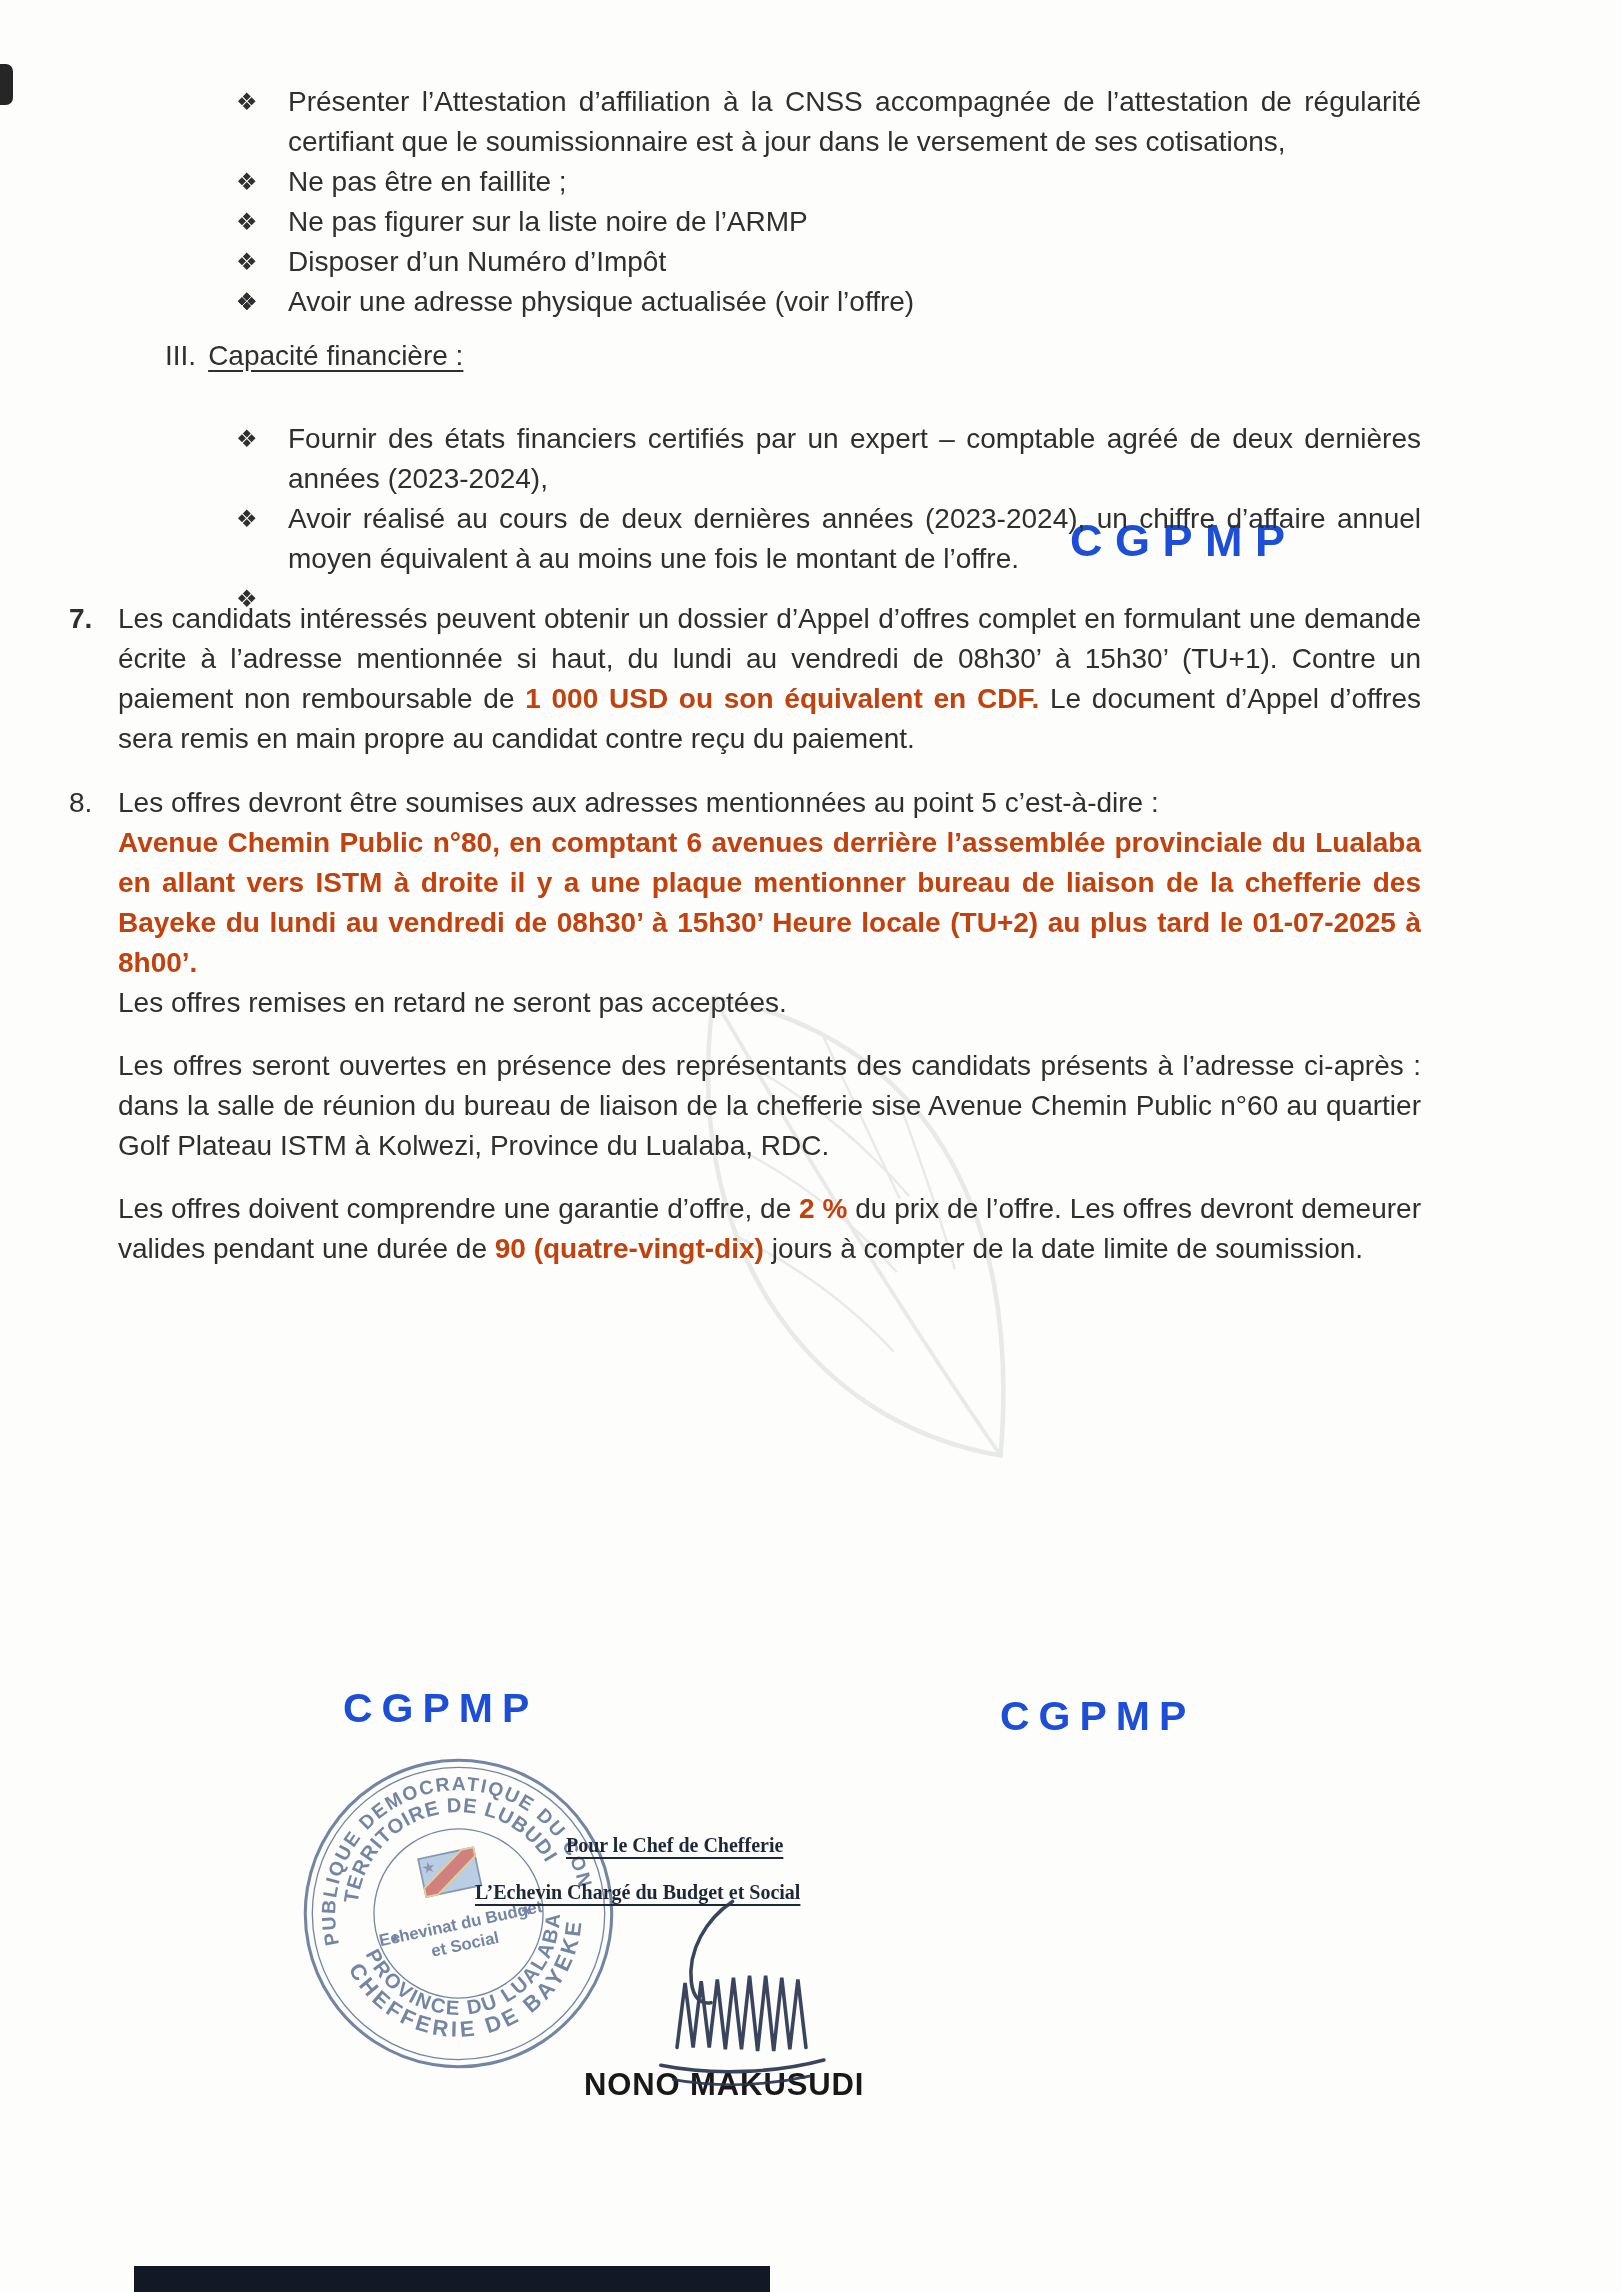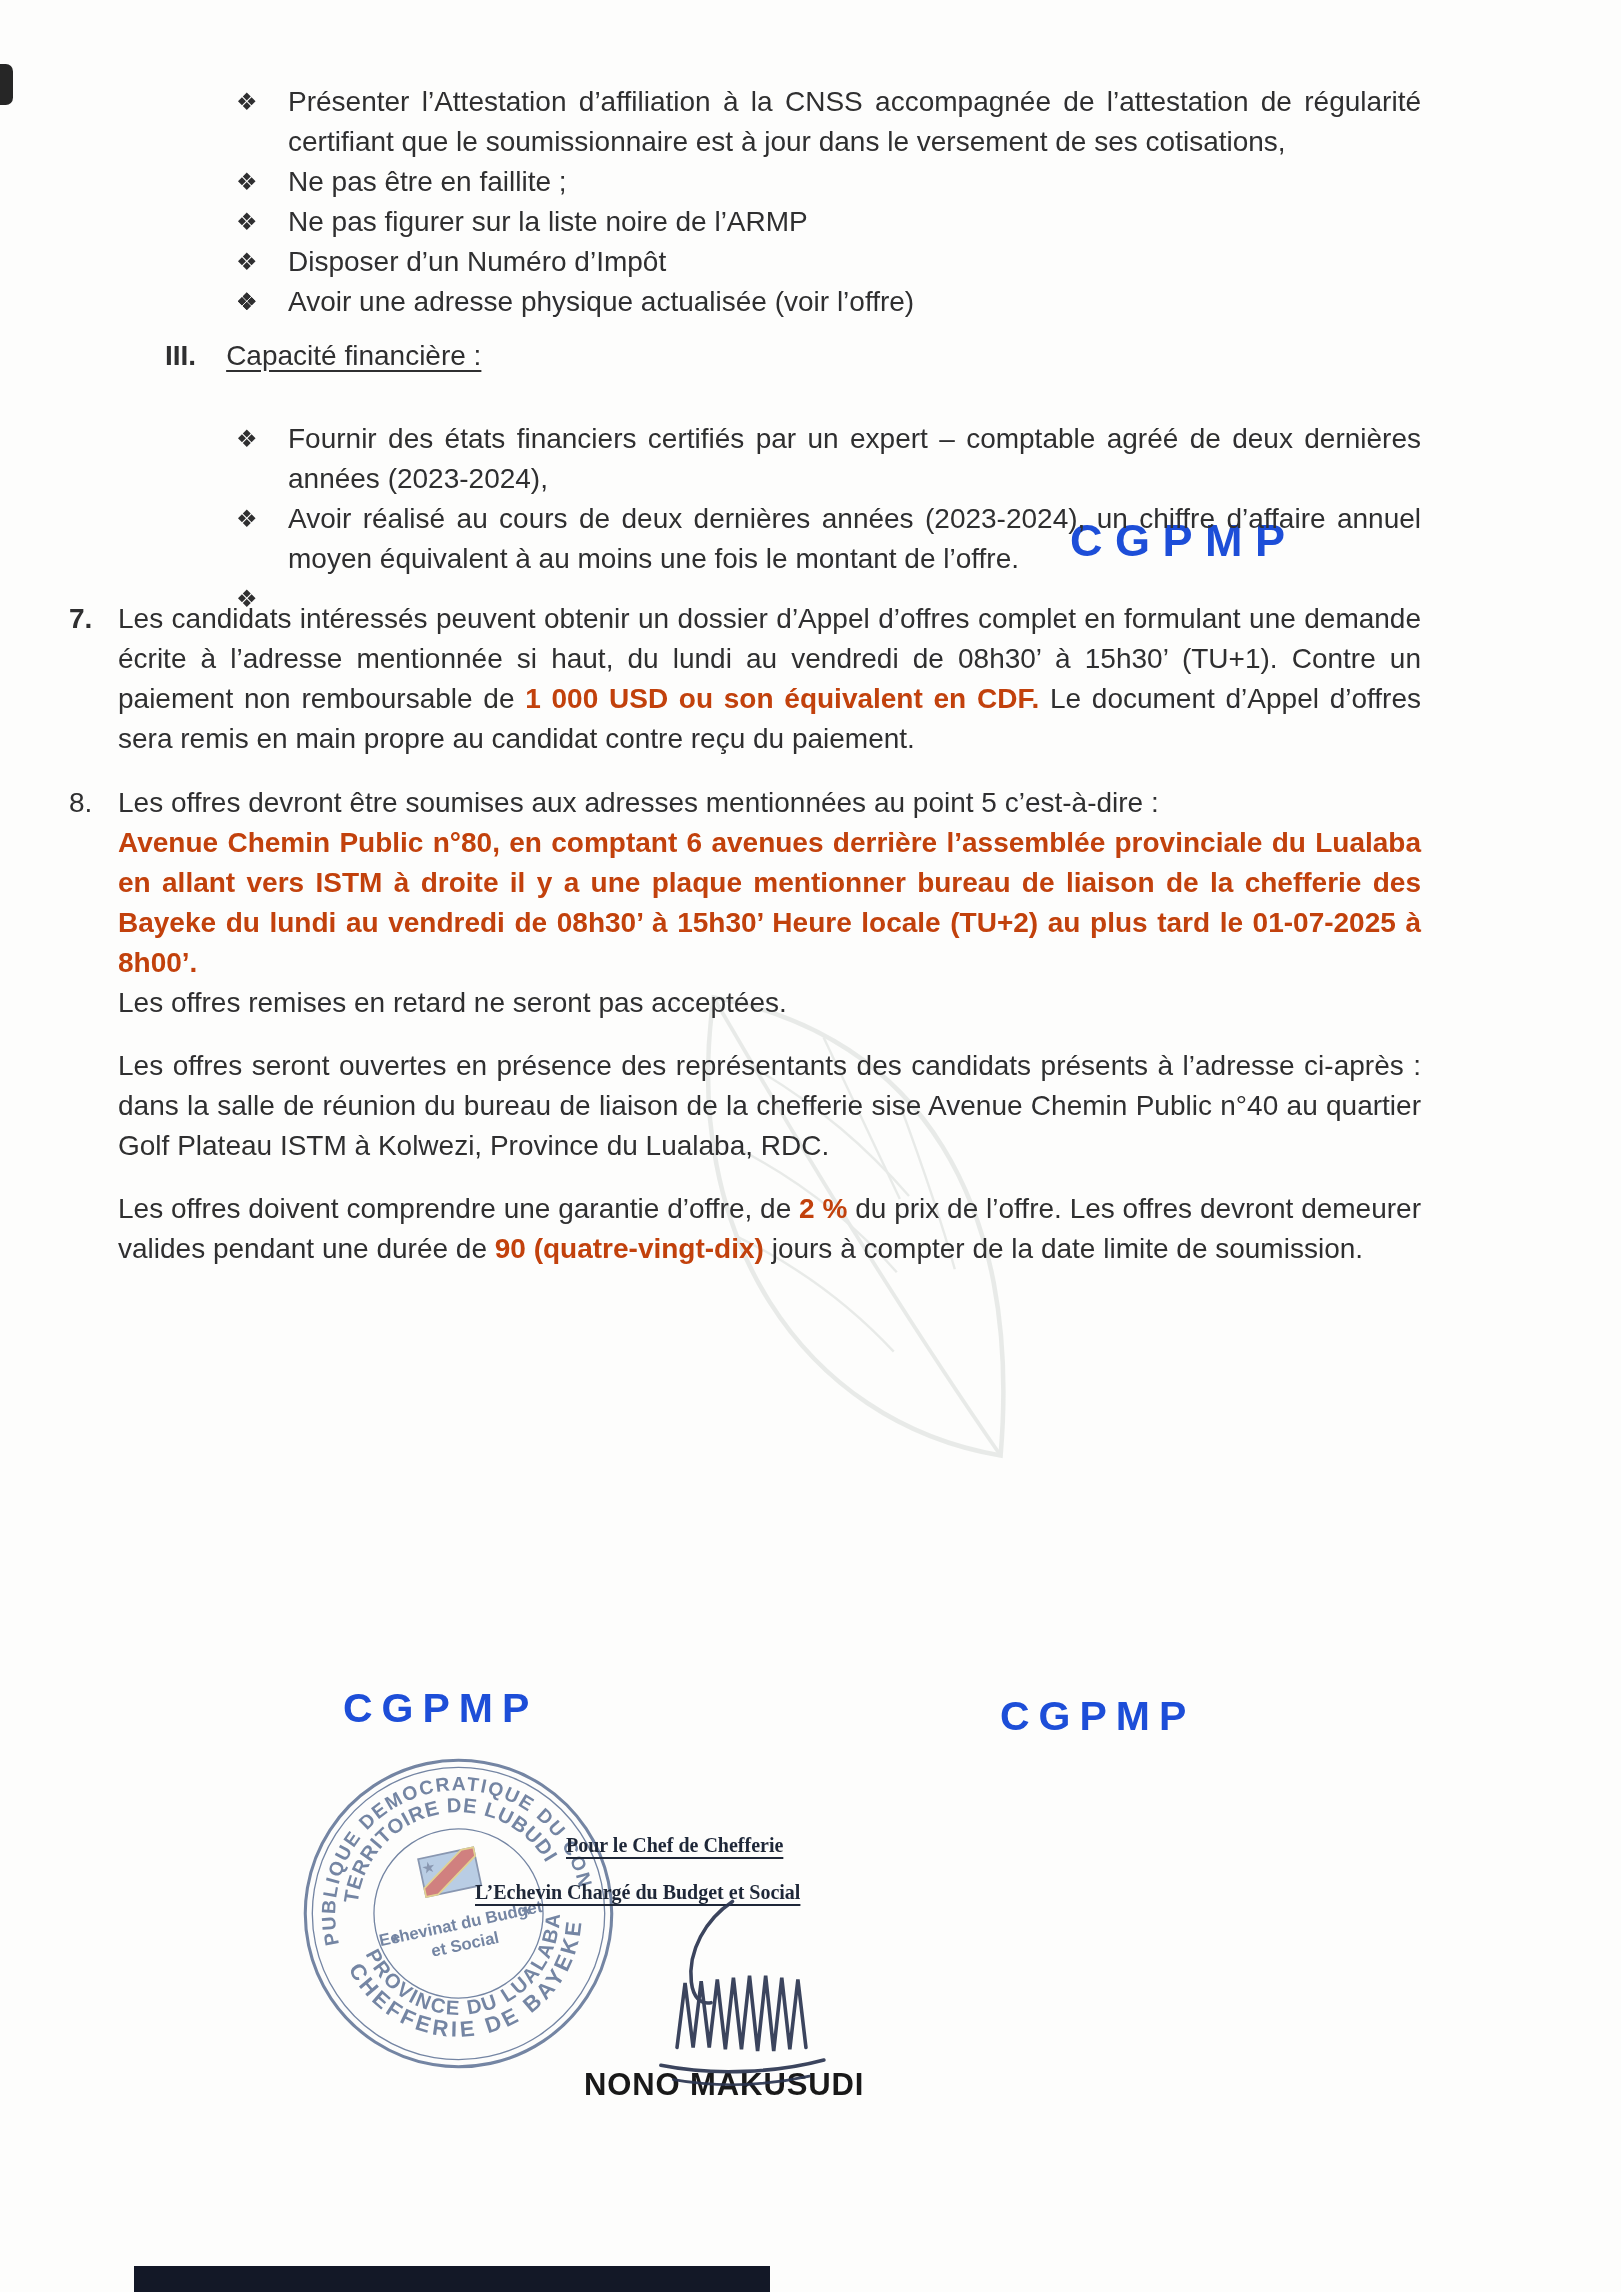--- a/index.html
+++ b/index.html
@@ -11,21 +11,21 @@
   }
   
   .doc {
     position:absolute; left:69px; top:82px; width:1352px;
     font-size:28px; line-height:40px; text-align:justify; z-index:2;
   }
   ul.b { list-style:none; margin-left:167px; }
   ul.b li { position:relative; padding-left:52px; }
   ul.b li .glyph { position:absolute; left:0; top:0; font-size:24px; }
   .h3 { margin-top:14.3px; margin-left:96px; text-align:left; }
-  .h3 .hnum { margin-right:30px;font-weight:bold; }
+  .h3 .hnum { margin-right:12px; }
   .h3 .u { text-decoration:underline; text-underline-offset:4.5px; }
   ul.list2 { margin-top:43px; }
   .numbered { position:relative; padding-left:49px; }
   .numbered .num { position:absolute; left:0; top:0; }
   .n7 { margin-top:19.7px; }
   .n8 { margin-top:24px; }
   .para { margin-left:49px; margin-top:23px; }
   b, .bold { font-weight:bold; color:#c2410c; }
   .numbold { font-weight:bold; }
   
@@ -120,21 +120,21 @@
       <span>Les candidats intéressés peuvent obtenir un dossier d’Appel d’offres complet en formulant une demande écrite à l’adresse mentionnée si haut, du lundi au vendredi de 08h30’ à 15h30’ (TU+1). Contre un paiement non remboursable de </span><b>1 000 USD ou son équivalent en CDF.</b><span> Le document d’Appel d’offres sera remis en main propre au candidat contre reçu du paiement.</span>
     </div>
 
     <div class="numbered n8">
       <span class="num">8.</span>
       <div>Les offres devront être soumises aux adresses mentionnées au point 5 c’est-à-dire :</div>
       <div class="bold">Avenue Chemin Public n°80, en comptant 6 avenues derrière l’assemblée provinciale du Lualaba en allant vers ISTM à droite il y a une plaque mentionner bureau de liaison de la chefferie des Bayeke du lundi au vendredi de 08h30’ à 15h30’ Heure locale (TU+2) au plus tard le 01-07-2025 à 8h00’.</div>
       <div>Les offres remises en retard ne seront pas acceptées.</div>
     </div>
 
-    <div class="para">Les offres seront ouvertes en présence des représentants des candidats présents à l’adresse ci-après : dans la salle de réunion du bureau de liaison de la chefferie sise Avenue Chemin Public n°40 au quartier Golf Plateau ISTM à Kolwezi, Province du Lualaba, RDC.</div>
+    <div class="para">Les offres seront ouvertes en présence des représentants des candidats présents à l’adresse ci-après : dans la salle de réunion du bureau de liaison de la chefferie sise Avenue Chemin Public n°60 au quartier Golf Plateau ISTM à Kolwezi, Province du Lualaba, RDC.</div>
 
     <div class="para">
       <span>Les offres doivent comprendre une garantie d’offre, de </span><b>2 %</b><span> du prix de l’offre. Les offres devront demeurer valides pendant une durée de </span><b>90 (quatre-vingt-dix)</b><span> jours à compter de la date limite de soumission.</span>
     </div>
   </div>
 
   <svg class="stamp" viewBox="0 0 360 360">
     <defs>
       <path id="arcT1" d="M 40 180 A 140 140 0 0 1 320 180"></path>
       <path id="arcT2" d="M 65 180 A 115 115 0 0 1 295 180"></path>

